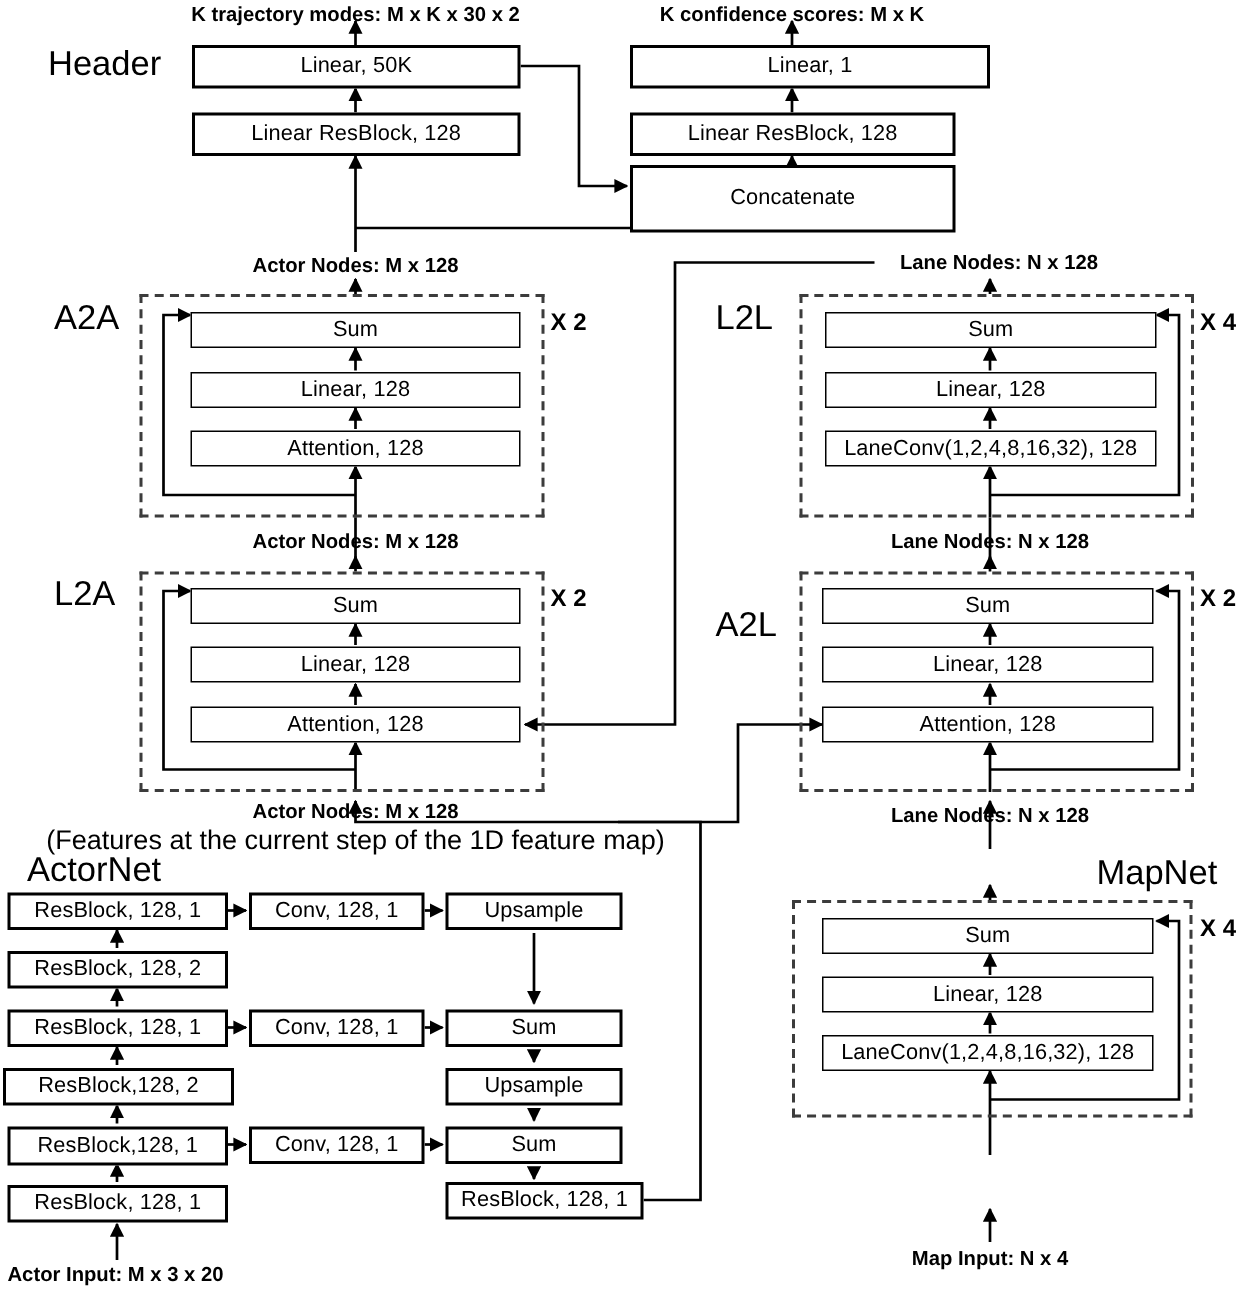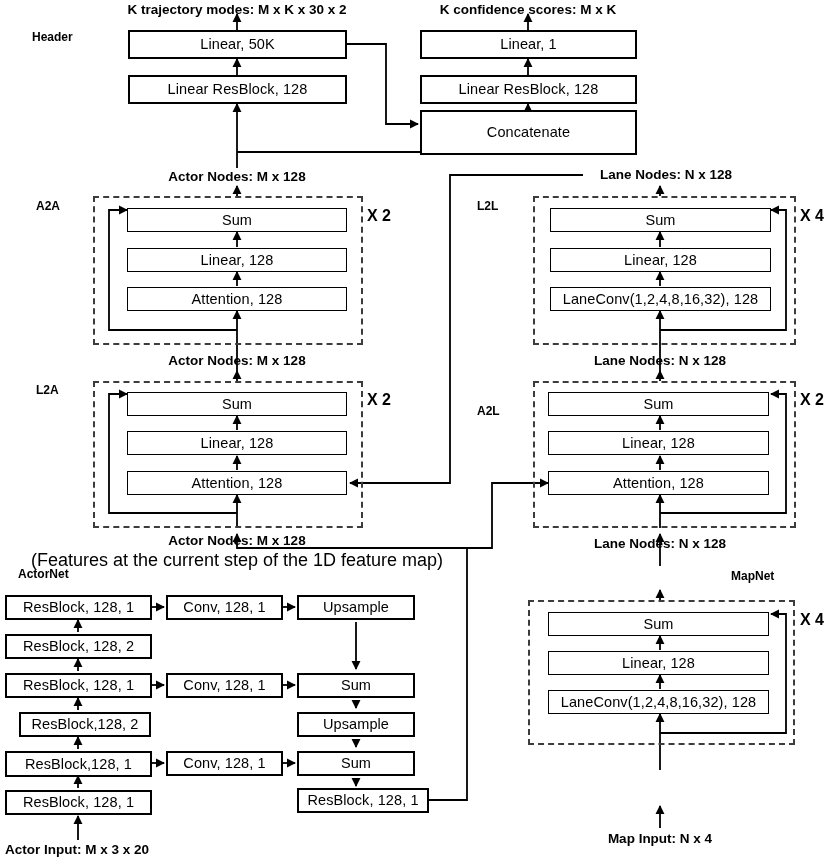--- a/index.html
+++ b/index.html
@@ -45,21 +45,21 @@
     background:transparent;
   }
   
   .lbl{
     position:absolute;
     white-space:nowrap;
     font-size:13.5px;
     line-height:1;
   }
   .lbl.bold{font-weight:bold;font-size:13.5px;}
-  .lbl.big{font-weight:bold;font-size:12px;}
+  .lbl.big{font-weight:normal;font-size:23px;}
   .lbl.rep{font-weight:bold;font-size:16px;}
   .lbl.note{font-size:18px;font-weight:normal;}
   .ctr{transform:translateX(-50%);}
 </style>
 </head>
 <body>
 
 <div id="canvas">
 
   <svg class="wires" viewBox="0 0 831 864" xmlns="http://www.w3.org/2000/svg">
@@ -155,21 +155,21 @@
   </svg>
 
   <div class="lbl bold ctr" style="left:237px;top:3px;">K trajectory modes: M x K x 30 x 2</div>
   <div class="lbl bold ctr" style="left:528px;top:3px;">K confidence scores: M x K</div>
 
   <div class="lbl big" style="left:32px;top:31px;">Header</div>
 
   <div class="box" style="left:128px;top:30px;width:219px;height:29px;">Linear, 50K</div>
   <div class="box" style="left:128px;top:75px;width:219px;height:29px;">Linear ResBlock, 128</div>
 
-  <div class="box" style="left:420px;top:30px;width:217px;height:29px;">Linear, 1</div>
+  <div class="box" style="left:420px;top:30px;width:240px;height:29px;">Linear, 1</div>
   <div class="box" style="left:420px;top:75px;width:217px;height:29px;">Linear ResBlock, 128</div>
   <div class="box" style="left:420px;top:110px;width:217px;height:45px;">Concatenate</div>
 
   <div class="lbl bold ctr" style="left:237px;top:170px;">Actor Nodes: M x 128</div>
 
   <div class="lbl bold ctr" style="left:666px;top:168px;">Lane Nodes: N x 128</div>
 
   <div class="group" style="left:93px;top:196px;width:270px;height:149px;"></div>
   <div class="lbl big" style="left:36px;top:200px;">A2A</div>
   <div class="lbl rep" style="left:367px;top:208px;">X 2</div>
@@ -209,21 +209,21 @@
   <div class="lbl bold ctr" style="left:237px;top:534px;">Actor Nodes: M x 128</div>
   <div class="lbl note ctr" style="left:237px;top:551px;">(Features at the current step of the 1D feature map)</div>
 
   <div class="lbl bold ctr" style="left:660px;top:537px;">Lane Nodes: N x 128</div>
 
   <div class="lbl big" style="left:18px;top:568px;">ActorNet</div>
 
   <div class="box" style="left:5px;top:595px;width:147px;height:25px;">ResBlock, 128, 1</div>
   <div class="box" style="left:5px;top:634px;width:147px;height:25px;">ResBlock, 128, 2</div>
   <div class="box" style="left:5px;top:673px;width:147px;height:25px;">ResBlock, 128, 1</div>
-  <div class="box" style="left:19px;top:712px;width:132px;height:25px;text-align:right;">ResBlock,128, 2</div>
+  <div class="box" style="left:2px;top:712px;width:154px;height:25px;text-align:right;">ResBlock,128, 2</div>
   <div class="box" style="left:5px;top:751px;width:147px;height:26px;">ResBlock,128, 1</div>
   <div class="box" style="left:5px;top:790px;width:147px;height:25px;">ResBlock, 128, 1</div>
 
   <div class="box" style="left:166px;top:595px;width:117px;height:25px;">Conv, 128, 1</div>
   <div class="box" style="left:166px;top:673px;width:117px;height:25px;">Conv, 128, 1</div>
   <div class="box" style="left:166px;top:751px;width:117px;height:25px;">Conv, 128, 1</div>
 
   <div class="box" style="left:297px;top:595px;width:118px;height:25px;">Upsample</div>
   <div class="box" style="left:297px;top:673px;width:118px;height:25px;">Sum</div>
   <div class="box" style="left:297px;top:712px;width:118px;height:25px;">Upsample</div>

